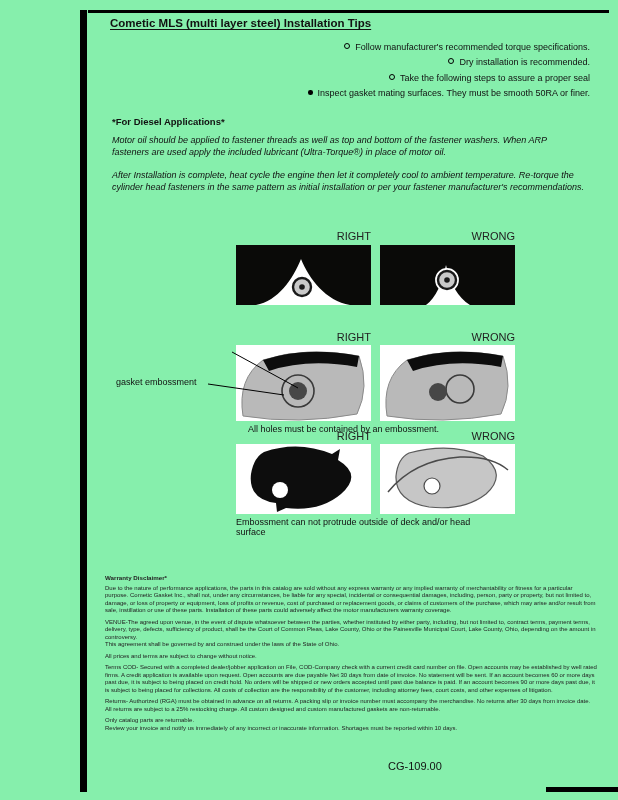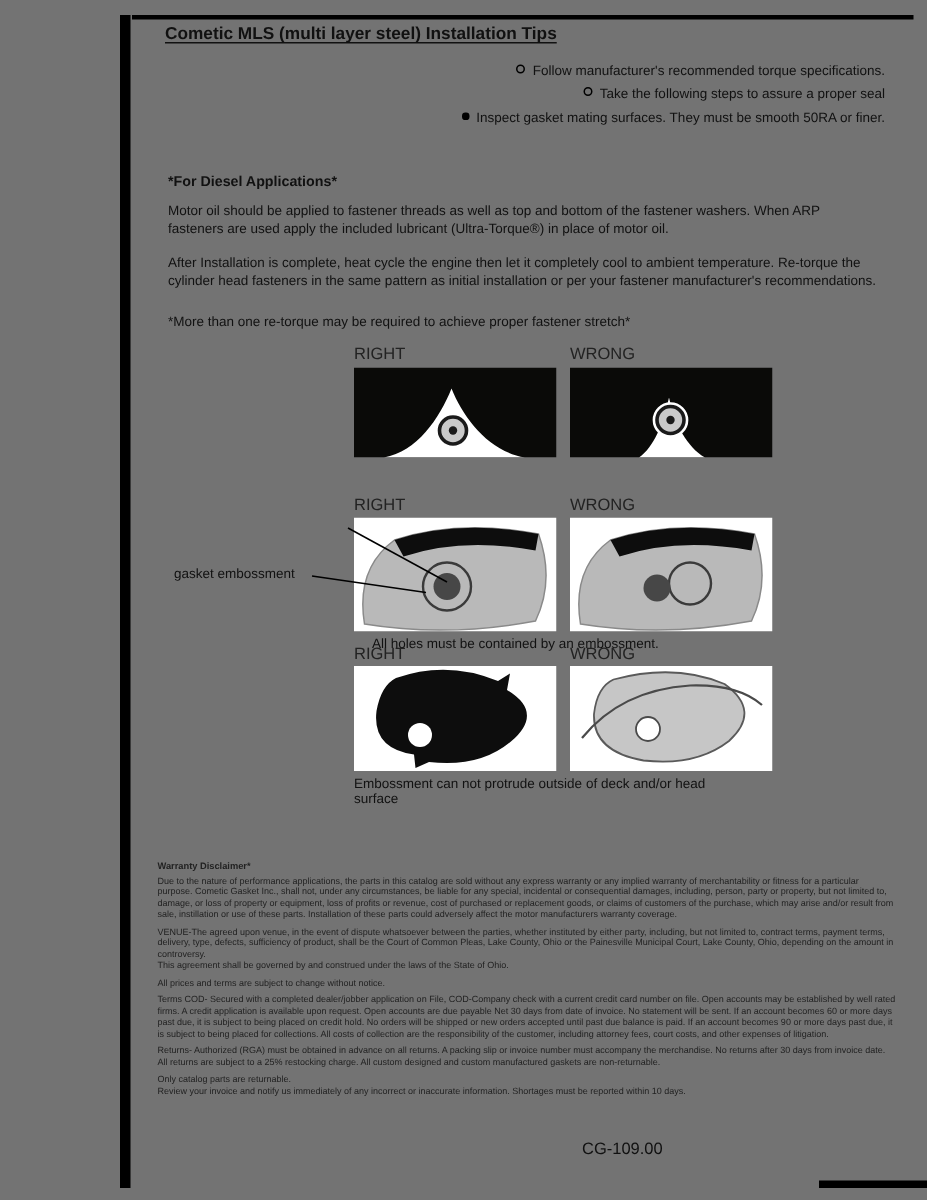--- a/index.html
+++ b/index.html
@@ -1,20 +1,20 @@
 <!DOCTYPE html>
 <html><head>
 <meta charset="utf-8">
 <style>
   html, body { margin: 0; padding: 0; background: #ffffff; }
   #page {
     position: relative;
     width: 618px;
     height: 800px;
-    background: #737373;
+    background: #86efac;
     font-family: "Liberation Sans", sans-serif;
     color: #111;
     overflow: hidden;
   }
   .abs { position: absolute; }
   h1, p { margin: 0; }
 
   .top-rule   { position: absolute; left: 88px;  top: 10px;  width: 521px; height: 3px;  background: #000; }
   .left-bar   { position: absolute; left: 80px;  top: 10px;  width: 7px;   height: 782px; background: #000; }
   .bottom-rule{ position: absolute; left: 546px; top: 787px; width: 72px;  height: 5px;  background: #000; }
@@ -35,23 +35,23 @@
     border: 1px solid #000; border-radius: 50%;
     margin-right: 5px; vertical-align: 1px;
   }
   .bf {
     display: inline-block; width: 4.5px; height: 4.5px;
     background: #000; border-radius: 50%;
     margin-right: 5px; vertical-align: 1px;
   }
 
   .h2 { font-size: 9.5px; font-weight: bold; }
-  .para { width: 472px; font-size: 9px; line-height: 1.35; }
+  .para { width: 472px; font-size: 9px; line-height: 1.35; font-style: italic; }
 
-  .fig-label { width: 135px; text-align: left; font-size: 11px; color: #222; }
+  .fig-label { width: 135px; text-align: right; font-size: 11px; color: #222; }
   .caption   { font-size: 9px; color: #111; }
   .callout   { font-size: 9px; line-height: 1.2; color: #111; }
   .connector { pointer-events: none; }
 
   .legal { width: 492px; font-size: 6px; line-height: 1.25; color: #222; }
   .legal-h { font-size: 6.2px; font-weight: bold; margin-bottom: 3px; }
   .legal p { margin: 0 0 4px 0; }
   .legal p.joined { margin-bottom: 0; }
 
   .footer-code { font-size: 11px; color: #111; text-align: right; }
@@ -62,29 +62,29 @@
 <div id="page">
 
   <div class="top-rule"></div>
   <div class="left-bar"></div>
   <div class="bottom-rule"></div>
 
   <h1 class="abs title" style="left:110px; top:17px;">Cometic MLS (multi layer steel) Installation Tips</h1>
 
   <div class="abs bullets" style="left:104px; top:42px;">
     <div class="b1"><span class="bc"></span><span>Follow manufacturer's recommended torque specifications.</span></div>
+    <div class="b1"><span class="bc"></span><span>Dry installation is recommended.</span></div>
     <div class="b1"><span class="bc"></span><span>Take the following steps to assure a proper seal</span></div>
     <div class="b2"><span class="bf"></span><span>Inspect gasket mating surfaces.  They must be smooth 50RA or finer.</span></div>
   </div>
 
   <div class="abs h2" style="left:112px; top:116px;">*For Diesel Applications*</div>
 
   <p class="abs para" style="left:112px; top:134px;">Motor oil should be applied to fastener threads as well as top and bottom of the fastener washers. When ARP fasteners are used apply the included lubricant (Ultra-Torque®) in place of motor oil.</p>
   <p class="abs para" style="left:112px; top:169px;">After Installation is complete, heat cycle the engine then let it completely cool to ambient temperature. Re-torque the cylinder head fasteners in the same pattern as initial installation or per your fastener manufacturer's recommendations.</p>
-  <p class="abs para" style="left:112px; top:208px;">*More than one re-torque may be required to achieve proper fastener stretch*</p>
 
   <div class="abs fig-label" style="left:236px; top:230px;">RIGHT</div>
   <div class="abs fig-label" style="left:380px; top:230px;">WRONG</div>
 
   <svg class="abs" style="left:236px; top:245px;" width="135" height="60" viewBox="0 0 135 60">
     <rect width="135" height="60" fill="#0a0a08"></rect>
     <path d="M20,60 C42,56 57,34 65,14 C73,34 90,56 114,60 Z" fill="#ffffff"></path>
     <circle cx="66" cy="42" r="9" fill="#c9c9c9" stroke="#1a1a1a" stroke-width="2.4"></circle>
     <circle cx="66" cy="42" r="2.8" fill="#1a1a1a"></circle>
   </svg>

